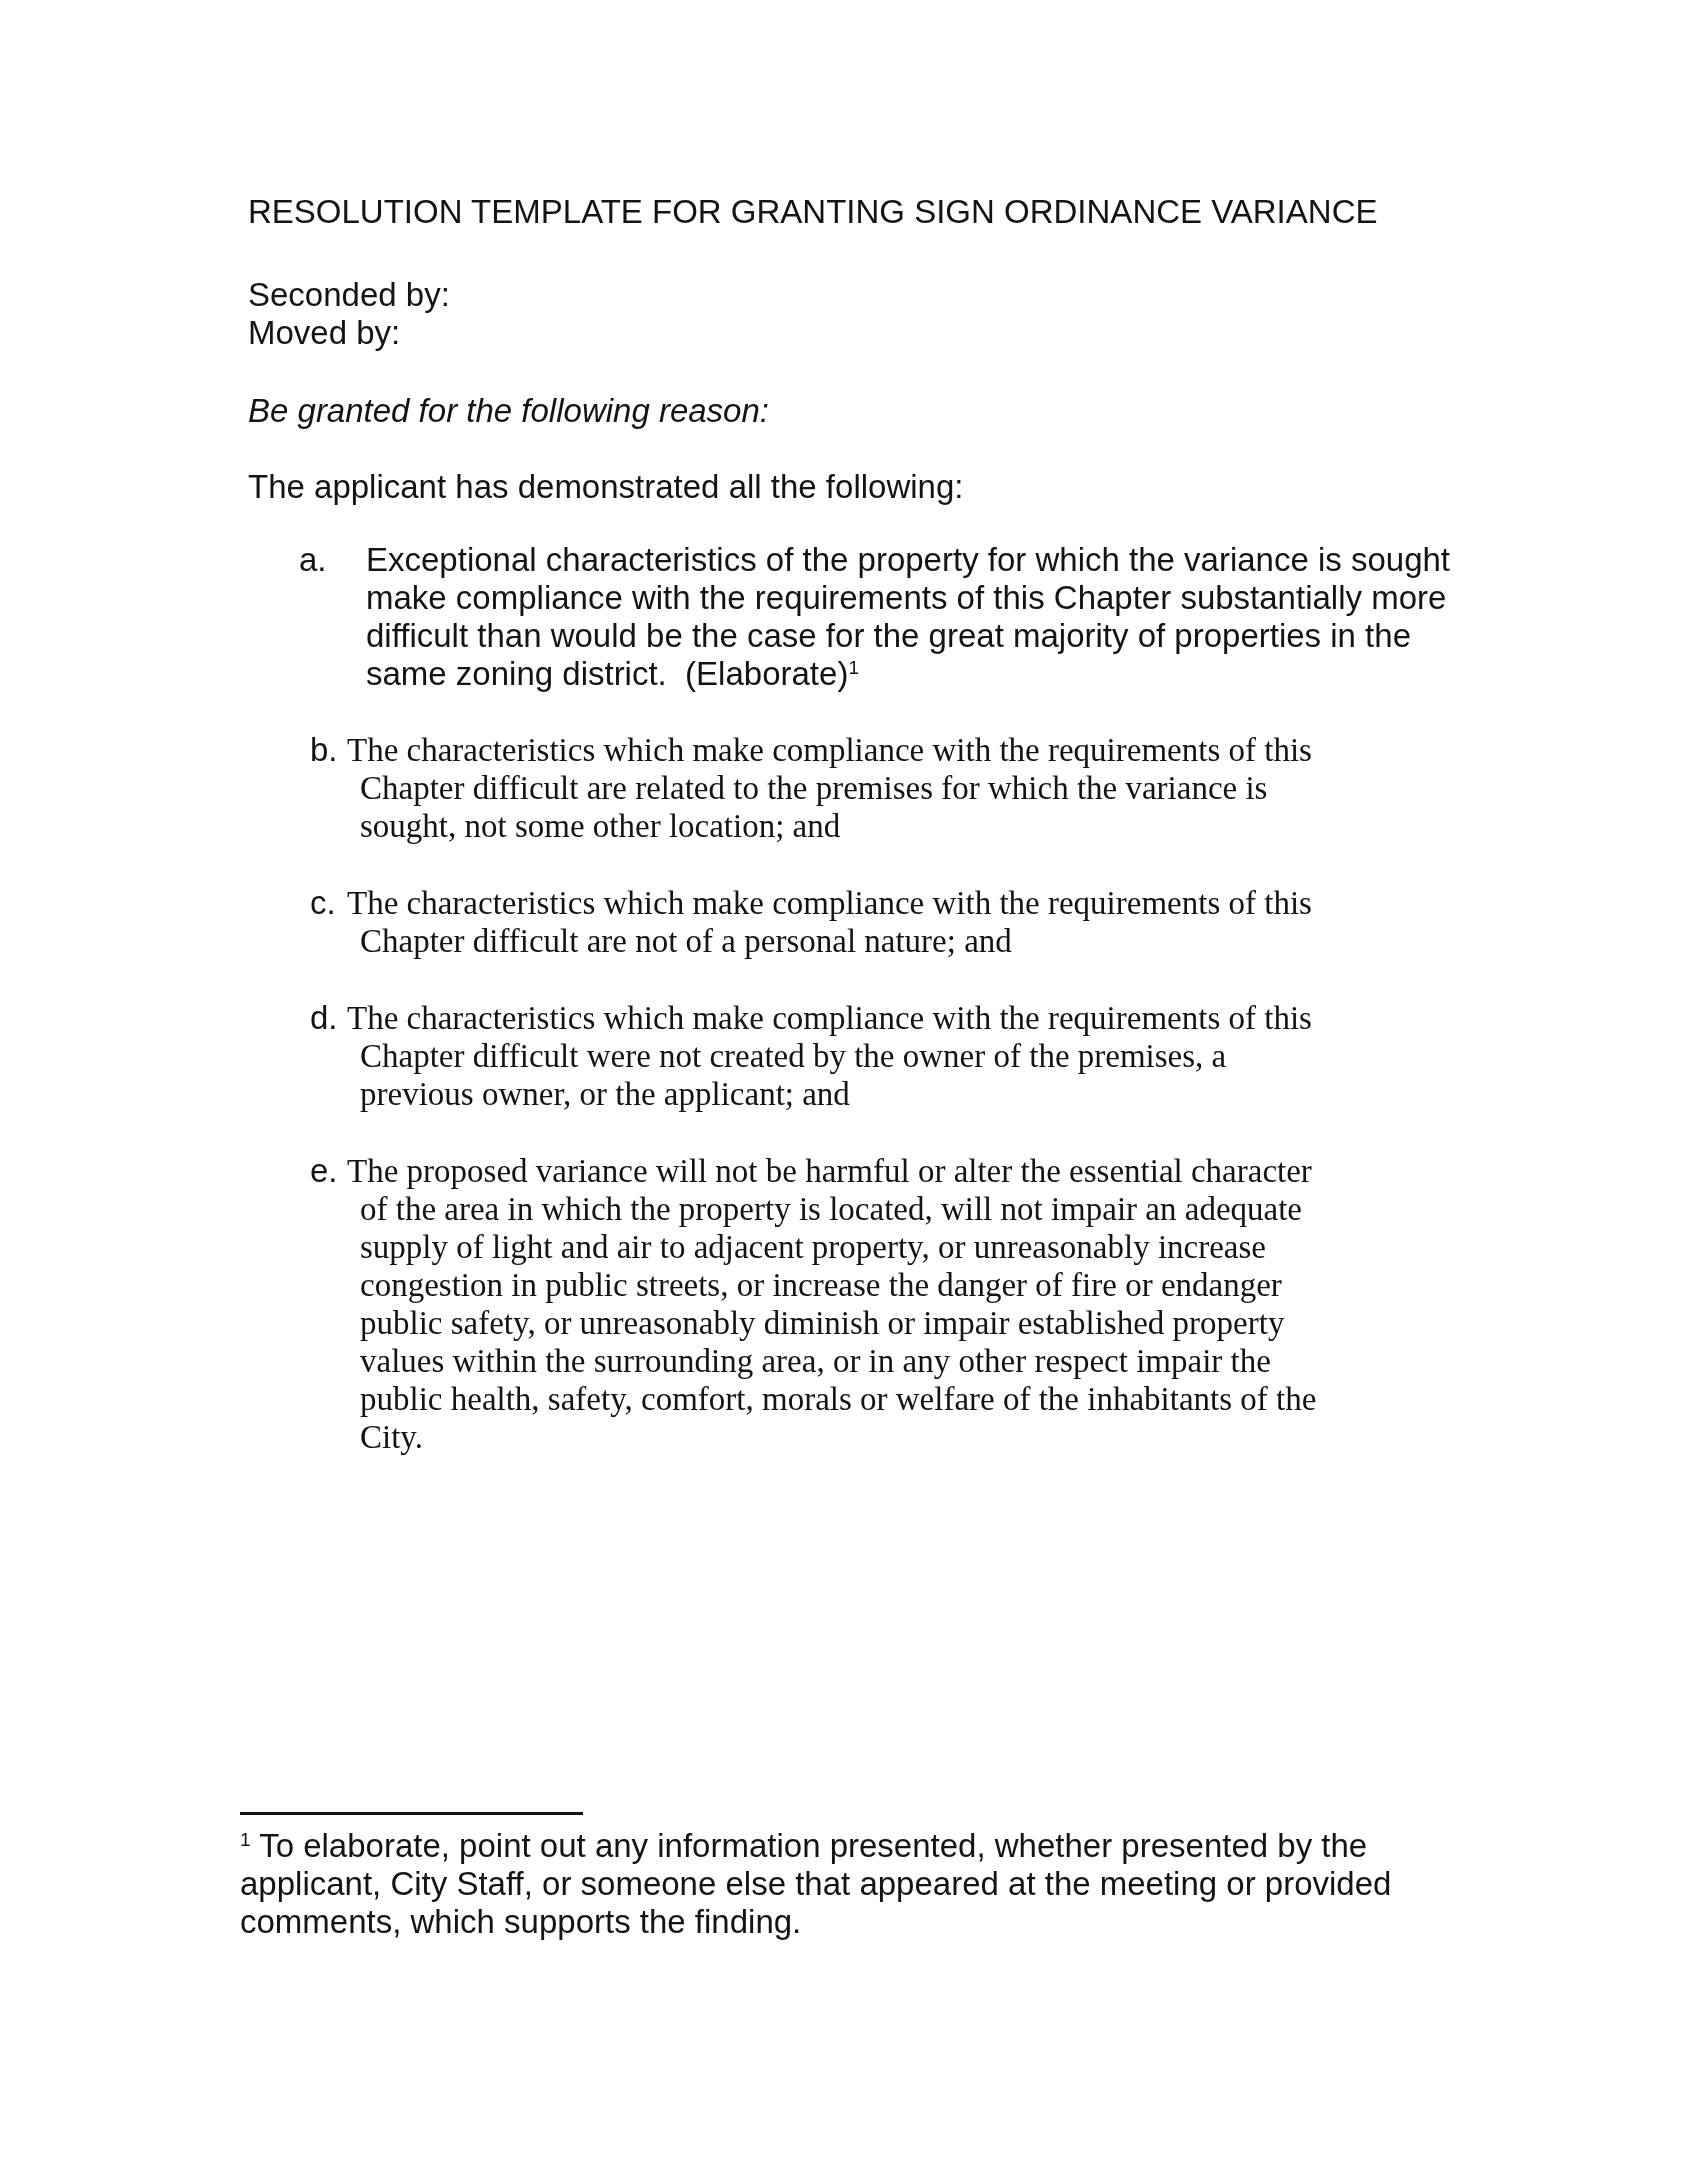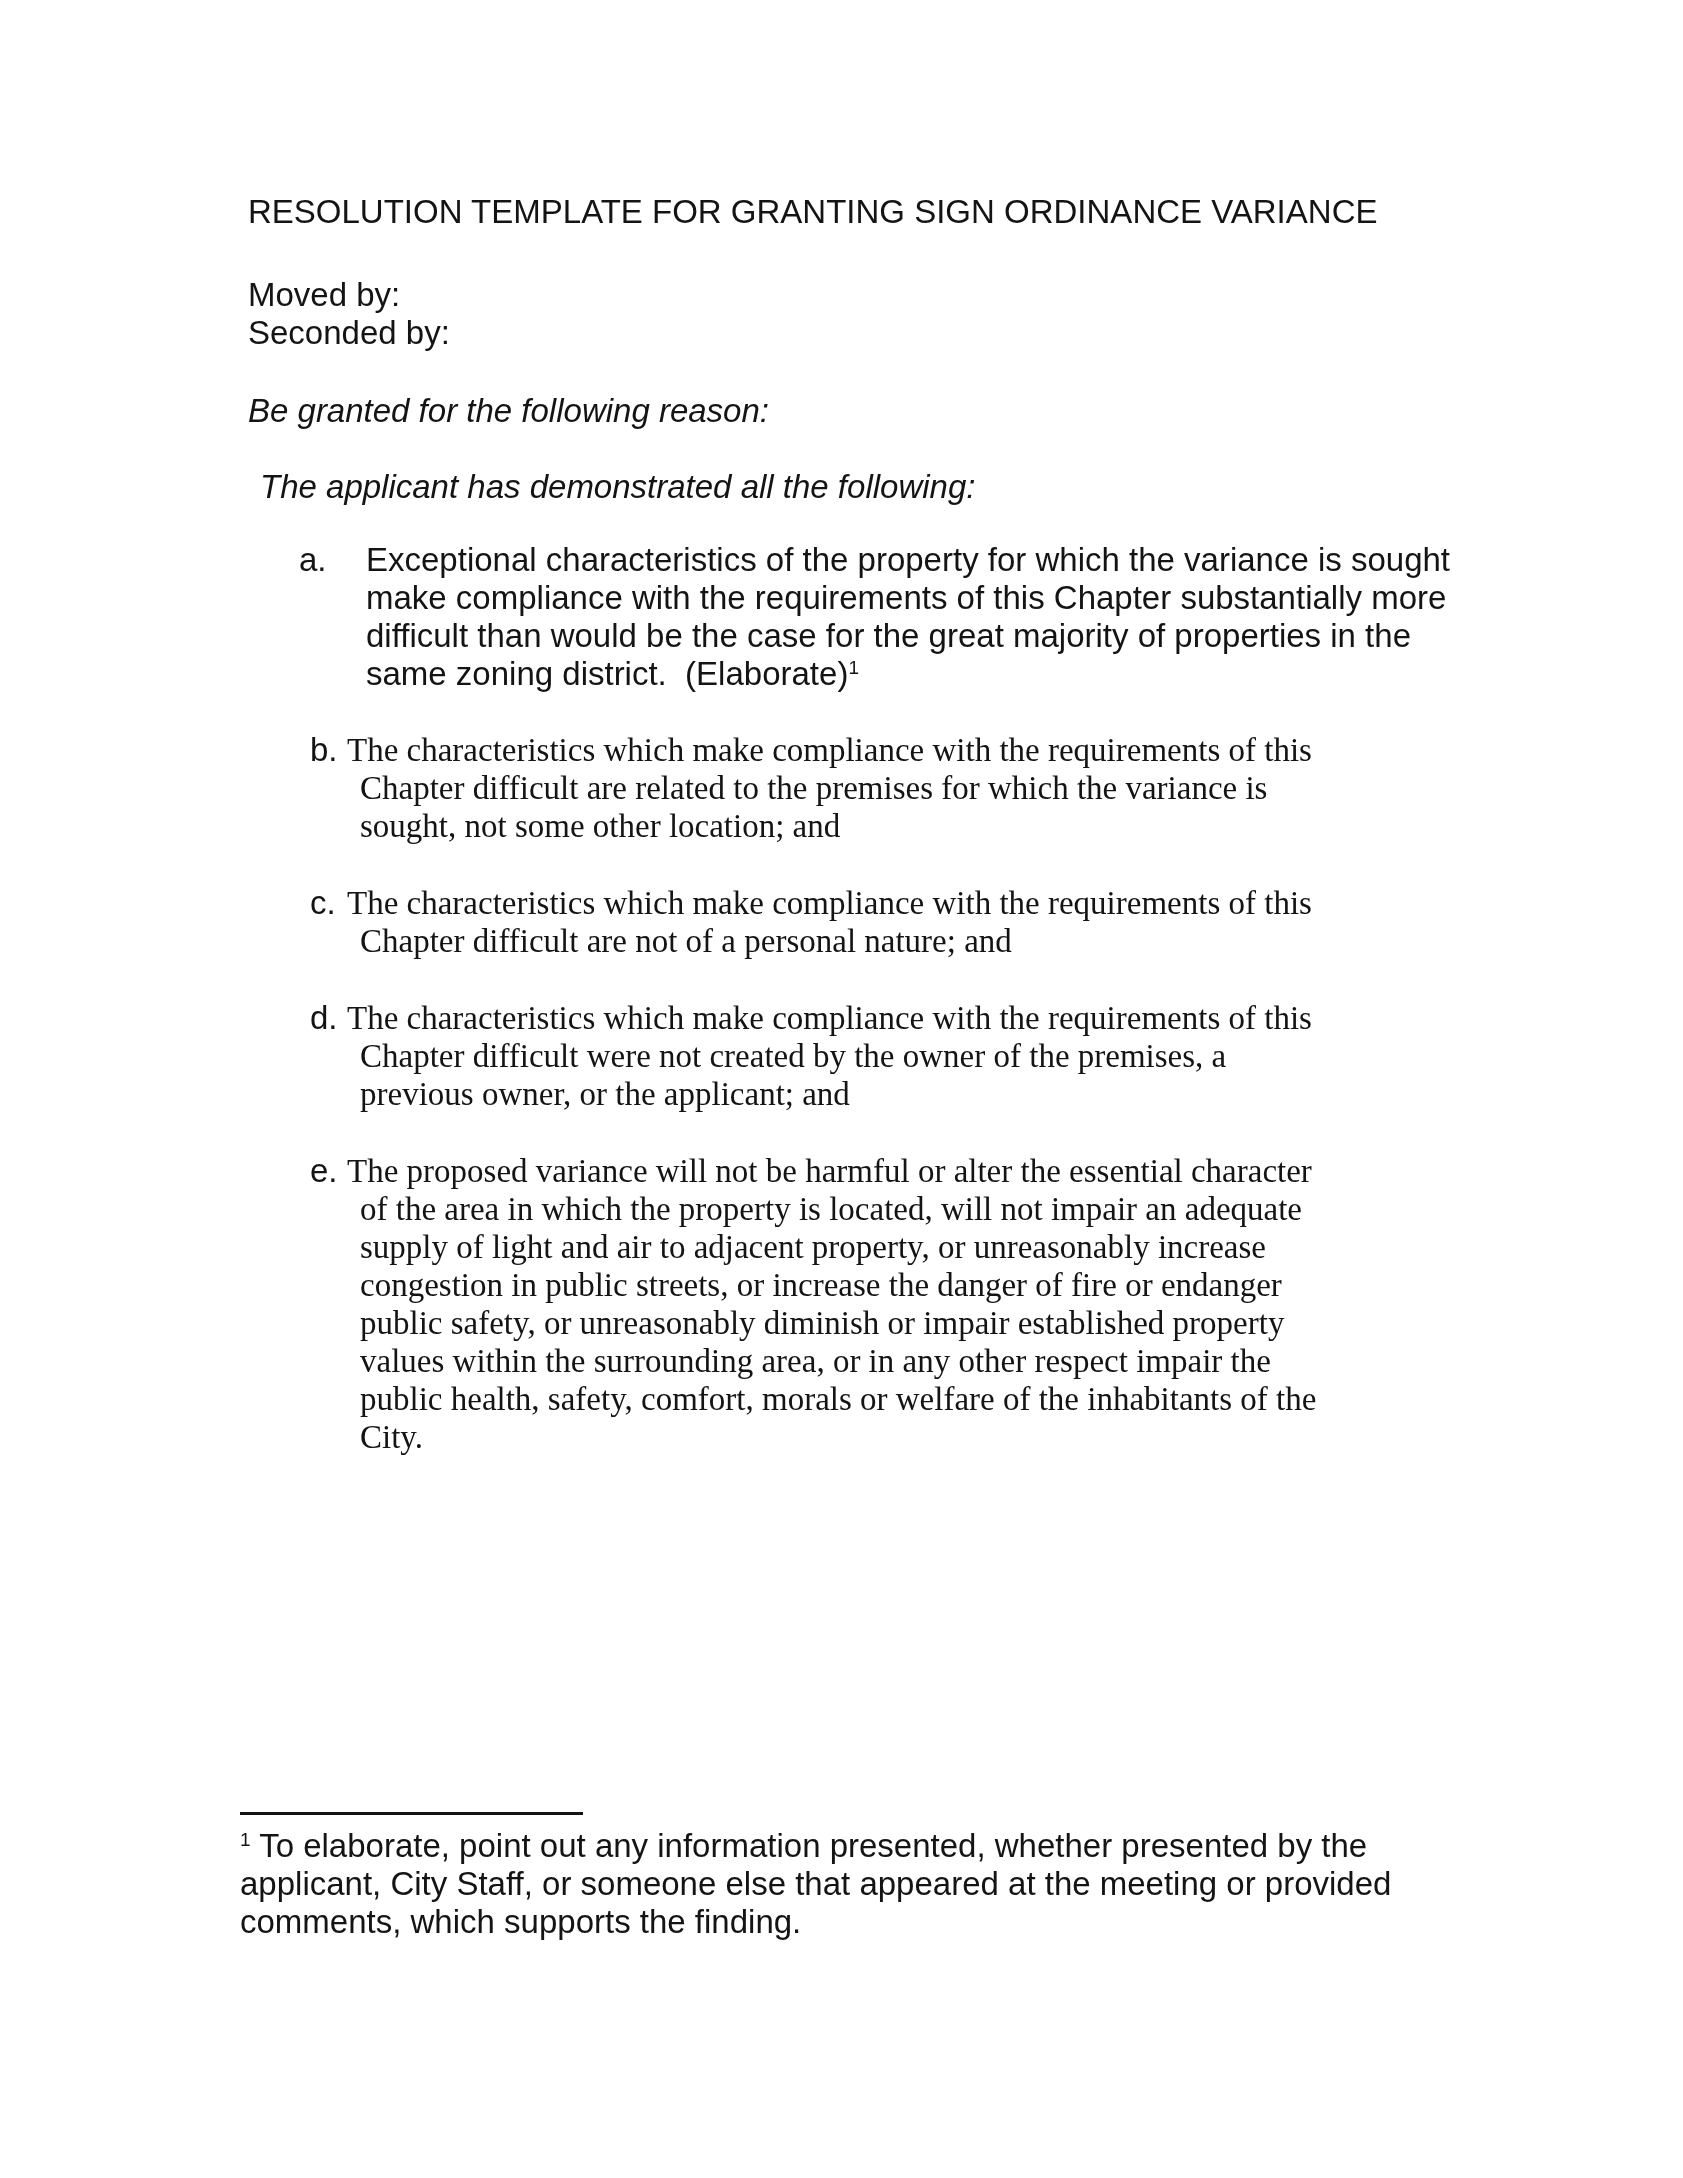--- a/index.html
+++ b/index.html
@@ -23,21 +23,21 @@
     left: 248px;
     top: 193px;
     width: 1247px;
   }
   .ml { white-space: pre-line; }
   .block { margin: 0; }
   .title-block   { margin: 0 0 45px 0; font-weight: 400; font-size: 33px; }
   .byline-block  { margin: 0 0 40px 0; }
   .motion-block  { margin: 0 0 44px 0; }
   .granted-block { margin: 0 0 38px 0; font-style: italic; }
-  .demo-block    { margin: 0 0 35px 12px; font-style: italic; }
+  .demo-block    { margin: 0 0 35px 0; }
 
   .li { position: relative; }
   .li .marker { position: absolute; top: 0; }
   .li-a { margin: 0 0 38px 0; }
   .li-a .marker  { left: 51px; }
   .li-a .li-text { margin-left: 118px; }
   .li-rest .marker  { left: 62px; }
   .li-rest .li-text { margin-left: 112px; text-indent: -13px; font-family: Liberation Serif, serif; }
   .li-b { margin: 0 0 39px 0; }
   .li-c { margin: 0 0 39px 0; }
@@ -64,22 +64,22 @@
 </style>
 </head>
 <body>
 
 <div class="page">
   <div class="content">
 
     <div class="title-block">RESOLUTION TEMPLATE FOR GRANTING SIGN ORDINANCE VARIANCE</div>
 
     <div class="byline-block">
+      <div class="block">Seconded by:</div>
       <div class="block">Moved by:</div>
-      <div class="block">Seconded by:</div>
     </div>
 
 
     <div class="granted-block ml">Be granted for the following reason:</div>
 
     <div class="demo-block ml">The applicant has demonstrated all the following:</div>
 
     <div class="li li-a">
       <span class="marker">a.</span>
       <div class="li-text"><span class="ml">Exceptional characteristics of the property for which the variance is sought

